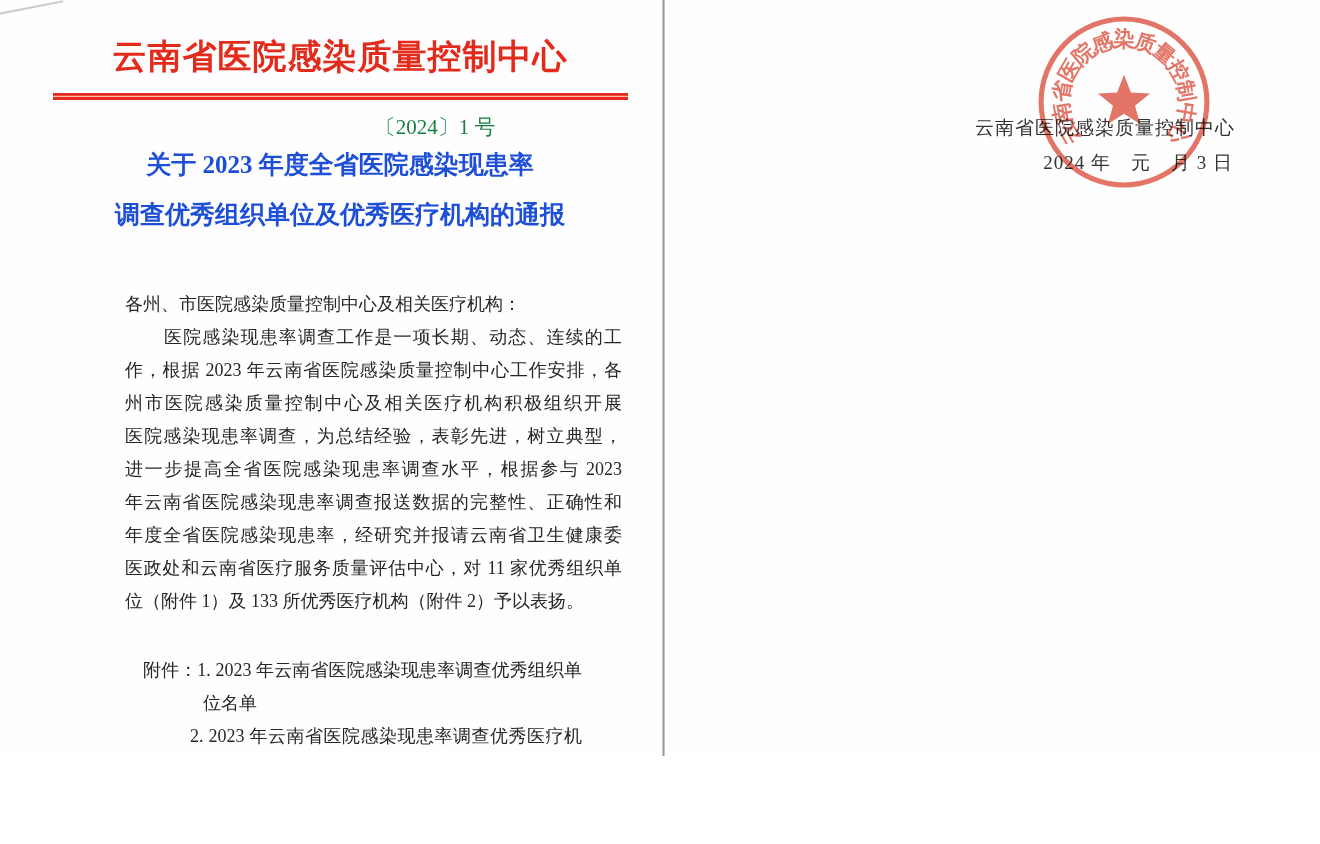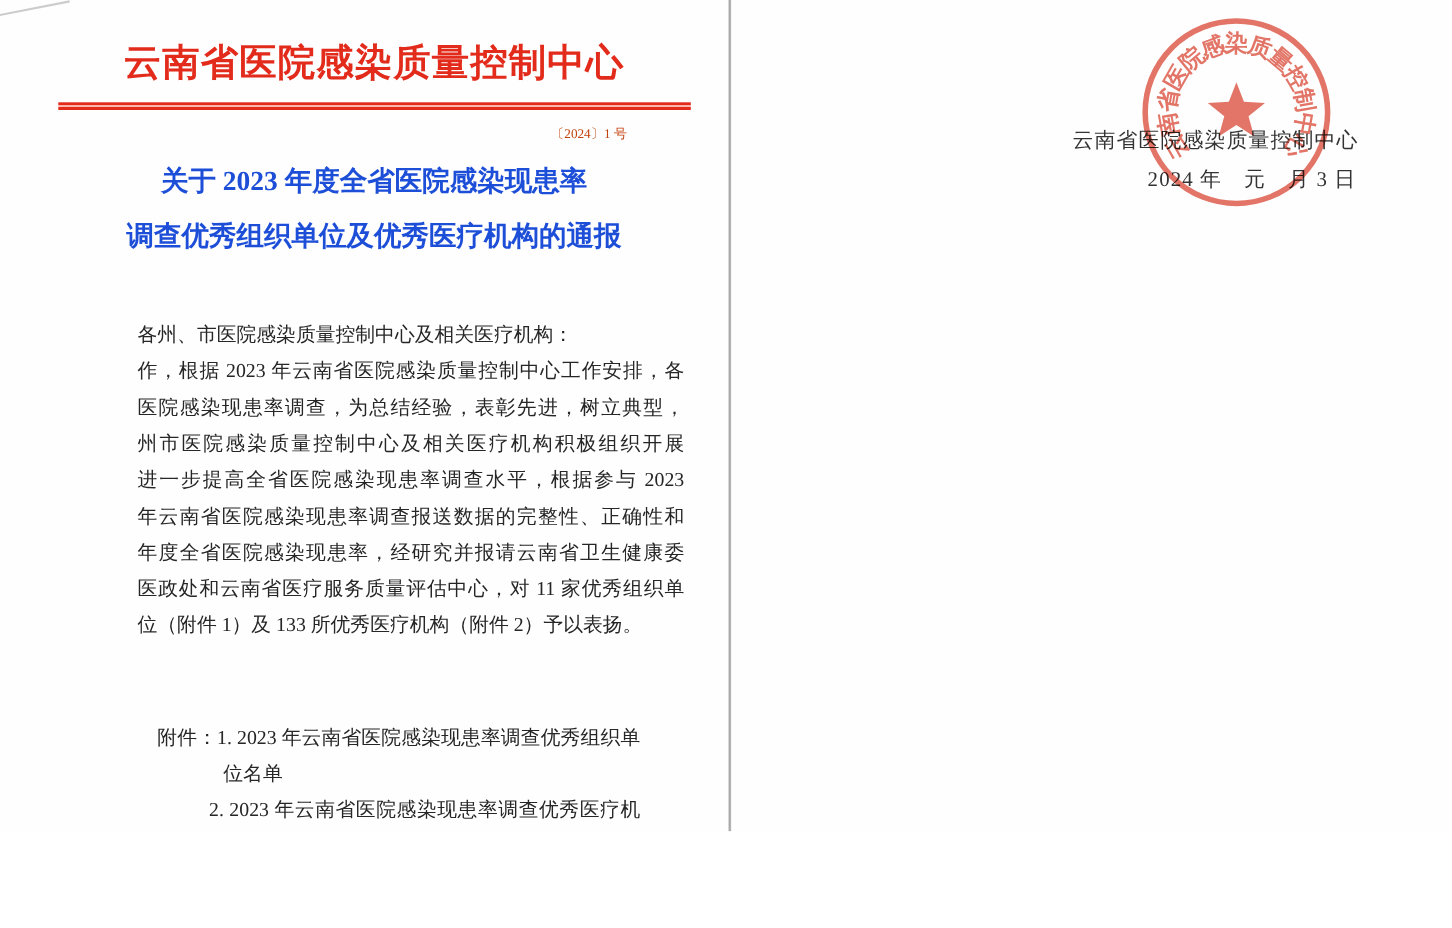--- a/index.html
+++ b/index.html
@@ -13,22 +13,22 @@
   .page-divider{position:absolute;top:0;bottom:0;left:662px;width:3px;
     background:linear-gradient(to right,#d9d9d9,#9c9c9c,#d9d9d9);}
   .corner-fold{position:absolute;left:-6px;top:7px;width:70px;height:2px;background:#cccccc;
     transform:rotate(-11deg);}
   .letterhead{position:absolute;left:60px;top:34px;width:560px;text-align:center;
     font-size:34px;font-weight:700;color:var(--red,#e32b1c);letter-spacing:1px;white-space:nowrap;}
   .red-rule{position:absolute;left:53px;width:575px;
     background:linear-gradient(to bottom,var(--red,#e32b1c) 0 34%,#ffb9b1 42% 56%,var(--red,#e32b1c) 64% 100%);}
   .rule-top{top:93px;height:7px;}
   .rule-bottom{top:797px;height:5px;}
-  .doc-number{position:absolute;left:300px;top:113px;width:270px;text-align:right;
-    font-size:12px;color:#c2410c;white-space:nowrap;}
+  .doc-number{position:absolute;left:300px;top:113px;width:270px;text-align:center;
+    font-size:21px;color:#15803d;white-space:nowrap;}
   .doc-title{position:absolute;left:60px;width:560px;text-align:center;font-size:25px;
     font-weight:700;color:#1d4ed8;white-space:nowrap;}
   .title-1{top:148px;}
   .title-2{top:198px;}
   .body-block{position:absolute;left:85px;top:288px;width:497px;font-size:18px;margin-left:40px;}
   .attach-block{position:absolute;left:85px;top:654px;width:497px;font-size:18px;}
   .bline{height:33px;line-height:33px;white-space:nowrap;color:#262626;}
   .bline.just{white-space:normal;text-align:justify;text-align-last:justify;overflow:hidden;}
   .page-num{position:absolute;width:60px;text-align:center;font-size:13px;color:#3a3a3a;}
   .page-num-1{left:268px;top:810px;}
@@ -51,23 +51,24 @@
 
   <div class="page page-left">
     <div class="corner-fold"></div>
     <div class="letterhead">云南省医院感染质量控制中心</div>
     <div class="red-rule rule-top"></div>
     <div class="doc-number">〔2024〕1 号</div>
     <div class="doc-title title-1">关于 2023 年度全省医院感染现患率</div>
     <div class="doc-title title-2">调查优秀组织单位及优秀医疗机构的通报</div>
     <div class="body-block" id="body-block">
         <div class="bline">各州、市医院感染质量控制中心及相关医疗机构：</div>
+        <div class="bline just" style="padding-left: 39px;">医院感染现患率调查工作是一项长期、动态、连续的工</div>
         <div class="bline just">作，根据 2023 年云南省医院感染质量控制中心工作安排，各</div>
+        <div class="bline just">州市医院感染质量控制中心及相关医疗机构积极组织开展</div>
         <div class="bline just">医院感染现患率调查，为总结经验，表彰先进，树立典型，</div>
-        <div class="bline just">州市医院感染质量控制中心及相关医疗机构积极组织开展</div>
         <div class="bline just">进一步提高全省医院感染现患率调查水平，根据参与 2023</div>
         <div class="bline just">年云南省医院感染现患率调查报送数据的完整性、正确性和</div>
         <div class="bline just">年度全省医院感染现患率，经研究并报请云南省卫生健康委</div>
         <div class="bline just">医政处和云南省医疗服务质量评估中心，对 11 家优秀组织单</div>
         <div class="bline">位（附件 1）及 133 所优秀医疗机构（附件 2）予以表扬。</div>
       </div>
     <div class="attach-block" id="attach-block">
         <div class="bline just" style="padding-left: 58px;">附件：1. 2023 年云南省医院感染现患率调查优秀组织单</div>
         <div class="bline" style="padding-left: 118px;">位名单</div>
         <div class="bline just" style="padding-left: 105px;">2. 2023 年云南省医院感染现患率调查优秀医疗机</div>

